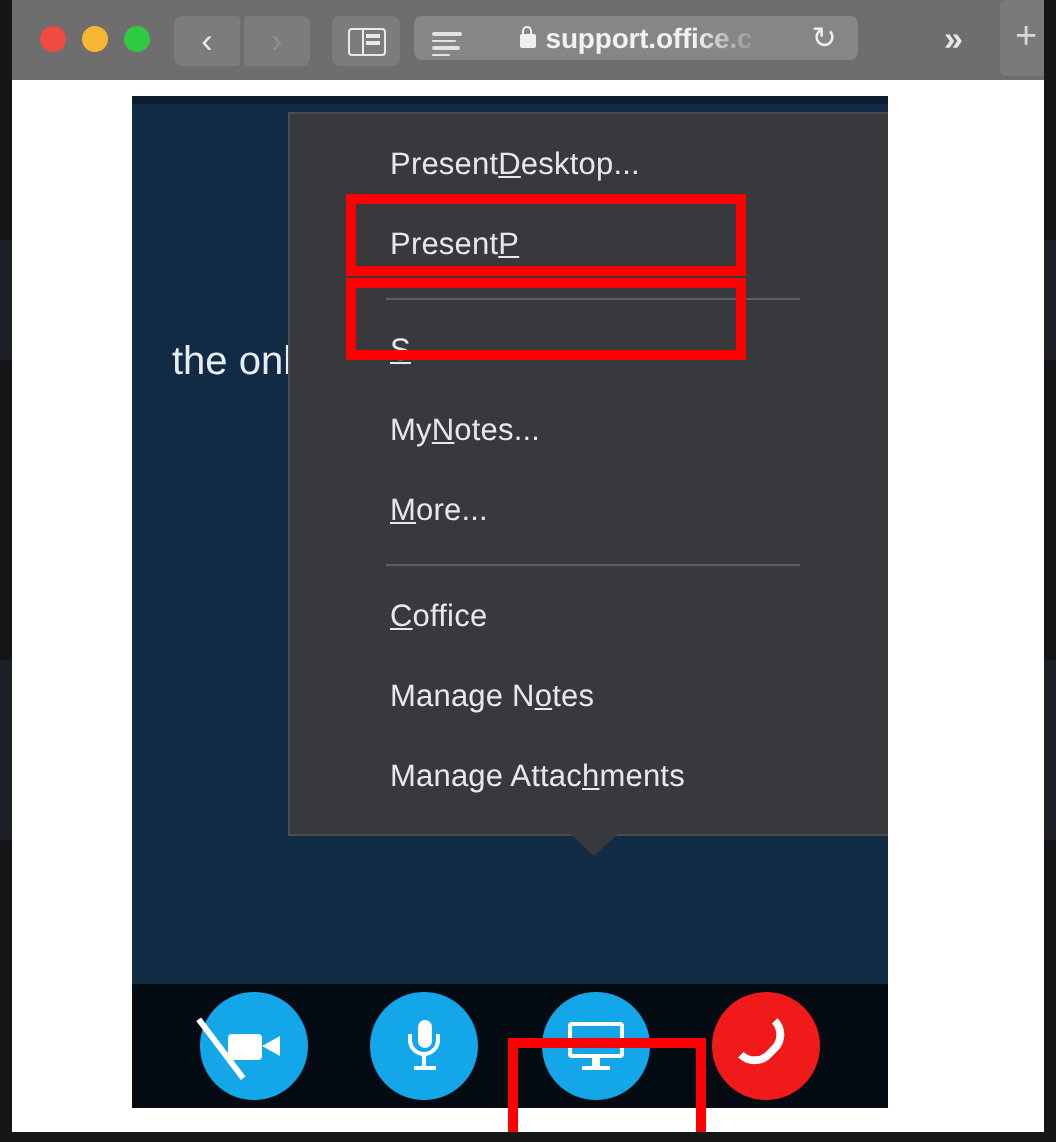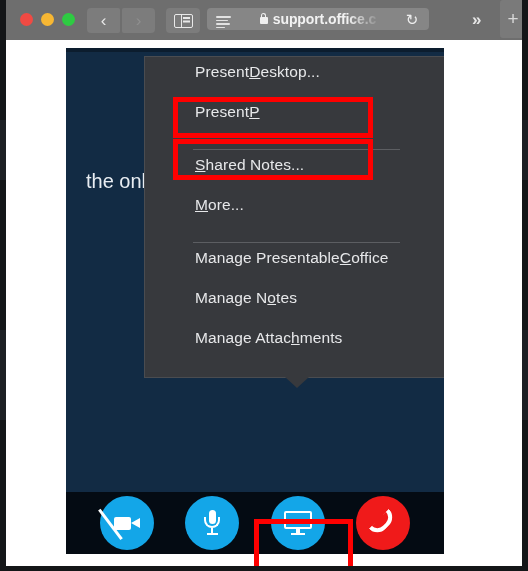--- a/index.html
+++ b/index.html
@@ -388,21 +388,21 @@
     top: 4px;
     width: 305px;
     background: #37393d;
     border: 1px solid #4a4c50;
     box-sizing: border-box;
     padding: 6px 0 8px 0;
   }
   .menu-item {
     height: 40px;
     display: flex;
-    align-items: flex-start;
+    align-items: center;
     padding-left: 50px;
     color: #e7e8ea;
     font-size: 15.5px;
     letter-spacing: 0.1px;
     white-space: nowrap;
     box-sizing: border-box;
   }
   .menu-item u { text-decoration: underline; }
   .menu-sep {
     height: 1px;
@@ -495,30 +495,33 @@
               <span>esktop...</span>
           </div>
           <div class="menu-item">
             <span>Present </span>
               <u>P</u>
           </div>
           <div class="menu-sep"></div>
           <div class="menu-item">
             <span></span>
               <u>S</u>
-              <span>hared Notes...</span>
+          </div>
+          <div class="menu-item">
+            <span>My </span>
+              <u>N</u>
+              <span>otes...</span>
           </div>
           <div class="menu-item">
             <span></span>
               <u>M</u>
               <span>ore...</span>
           </div>
           <div class="menu-sep"></div>
           <div class="menu-item">
-            <span>Manage Presentable </span>
               <u>C</u>
               <span>office</span>
           </div>
           <div class="menu-item">
             <span>Manage N</span>
               <u>o</u>
               <span>tes</span>
           </div>
           <div class="menu-item">
             <span>Manage Attac</span>

